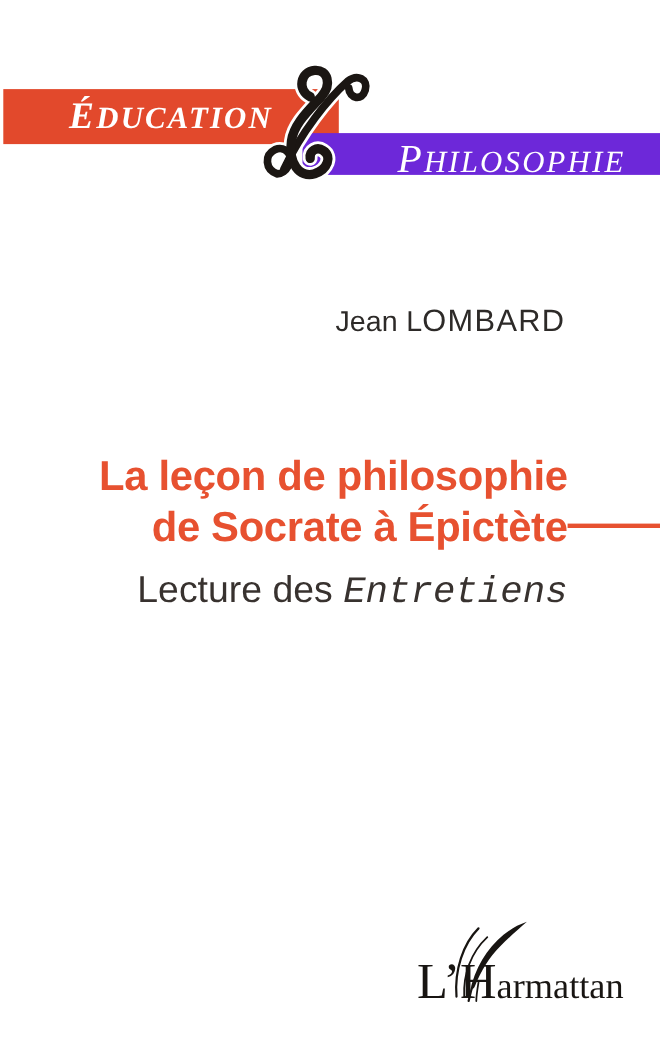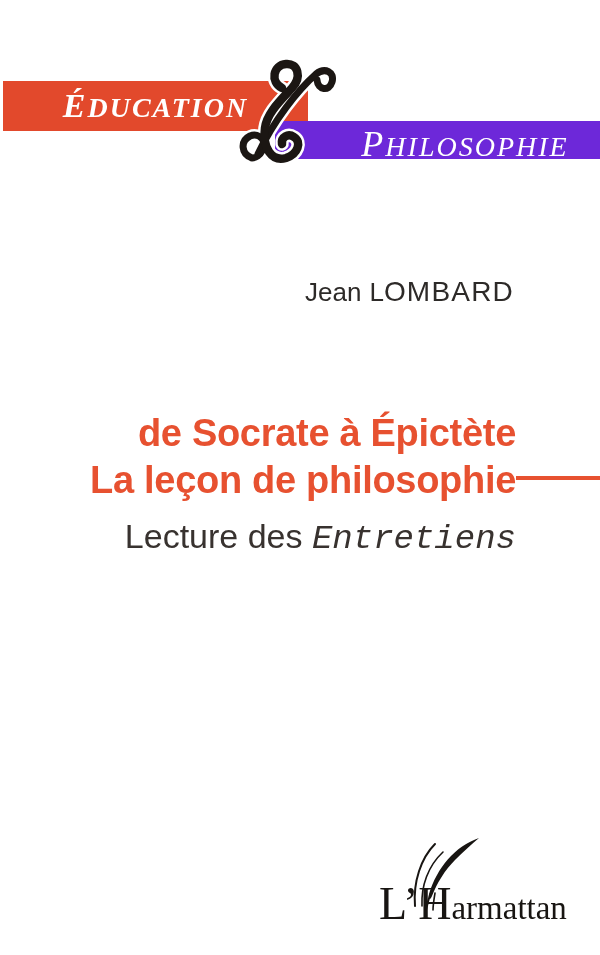--- a/index.html
+++ b/index.html
@@ -38,21 +38,21 @@
   .subtitle{
     margin-top:13px;font-weight:normal;font-size:34px;line-height:38px;
     letter-spacing:0;
   }
   .subtitle em{font-style:italic;font-family:Liberation Mono, monospace;}
   .title-rule{position:absolute;left:516px;top:476px;width:84px;height:4px;}
 
   
   .publisher{position:absolute;left:375px;top:840px;width:215px;height:90px;}
   .pub-text{
-    position:absolute;left:4px;top:38px;white-space:nowrap;
+    position:absolute;left:4px;top:26px;white-space:nowrap;
     font-family:"Liberation Serif",serif;line-height:1.15;
   }
   .pub-big{font-size:46px;}
   .pub-small{font-size:33px;}
   .quill-svg{position:absolute;left:26px;top:-4px;width:80px;height:74px;overflow:visible;}
 </style>
 </head>
 <body>
 
 <div class="cover">
@@ -83,22 +83,22 @@
       <path stroke-width="8.5" d="M44,30 C32,24 35,7 48,6 C60,5 64,19 54,30 C42,43 29,55 27,70
            C24,90 34,104 48,100 C60,96 64,84 56,79 C50,75 43,79 44,86"></path>
     </g>
   </svg>
 
   <div class="author" style="color: rgb(45, 42, 40);">
     <span class="first">Jean</span><span class="cap">L</span><span class="rest">OMBARD</span>
   </div>
 
   <div class="title-block" style="color: rgb(231, 81, 48);">
+    <div class="title-line">La leçon de philosophie</div>
     <div class="title-line">de Socrate à Épictète</div>
-    <div class="title-line">La leçon de philosophie</div>
     <div class="subtitle" style="color: rgb(56, 50, 47);">
       <span>Lecture des </span><em>Entretiens</em>
     </div>
   </div>
 
   <div class="title-rule" style="background-color: rgb(231, 81, 48);"></div>
 
   <div class="publisher">
     <div class="pub-text" style="color: rgb(24, 21, 18);">
       <span class="pub-big">L’</span><span class="pub-big">H</span><span class="pub-small">armattan</span>

